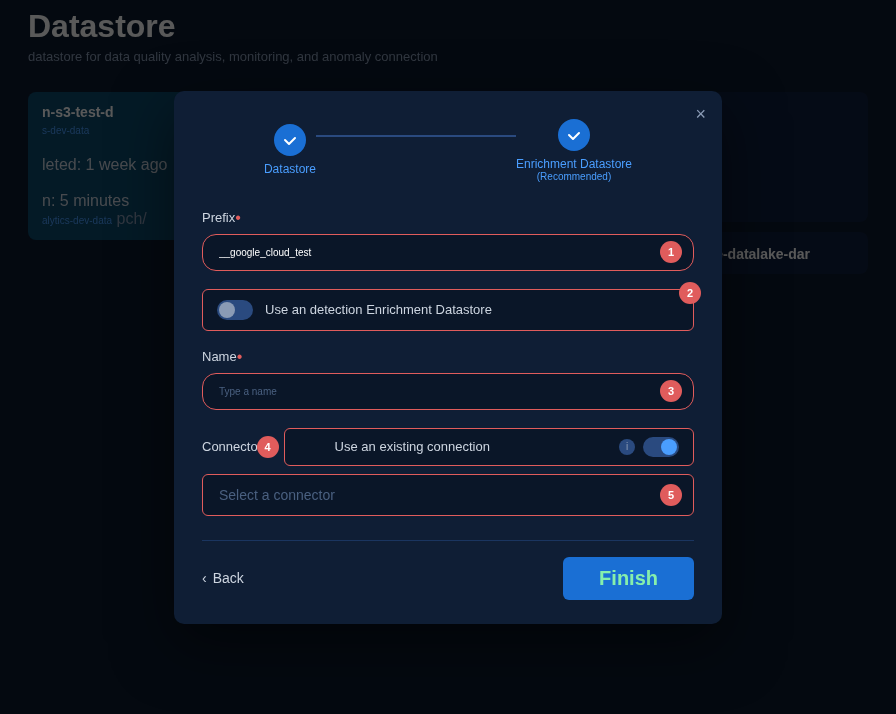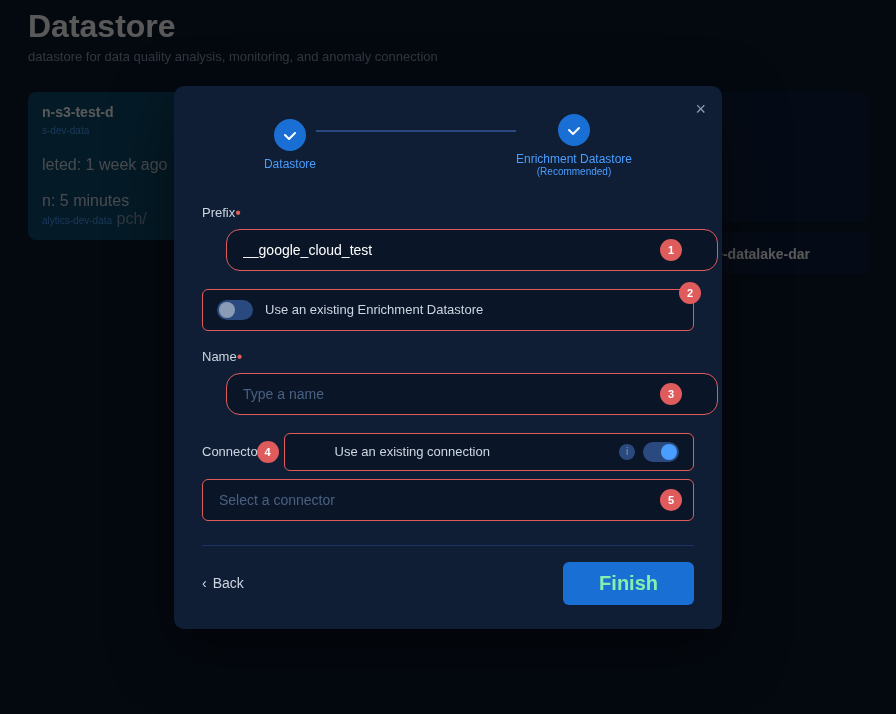--- a/index.html
+++ b/index.html
@@ -179,23 +179,22 @@
       line-height: 1;
     }
 
     .form-input {
       width: 100%;
       background: #0a1628;
       border: 1.5px solid #e05c5c;
       border-radius: 14px;
       padding: 12px 16px;
       color: #fff;
-      font-size: 14px;
+      font-size: 10px;
       outline: none;
-      margin-left: 24px;
     }
 
     .form-input::placeholder {
       color: #4a6080;
     }
 
     
     .toggle-row {
       display: flex;
       align-items: center;
@@ -613,21 +612,21 @@
         <input class="form-input" type="text" value="__google_cloud_test" style="">
         <div class="num-badge">1</div>
       </div>
     </div>
 
     <div class="form-group">
       <div class="toggle-row" style="position:relative;">
         <div class="toggle-switch">
           <div class="toggle-knob"></div>
         </div>
-        <span class="toggle-label">Use an existing Enrichment Datastore</span>
+        <span class="toggle-label">Use an detection Enrichment Datastore</span>
         <div class="toggle-row-badge">2</div>
       </div>
     </div>
 
     <div class="form-group">
       <div class="form-label">
         <span>Name</span>
         <span class="required-dot">•</span>
       </div>
       <div class="input-wrapper">

